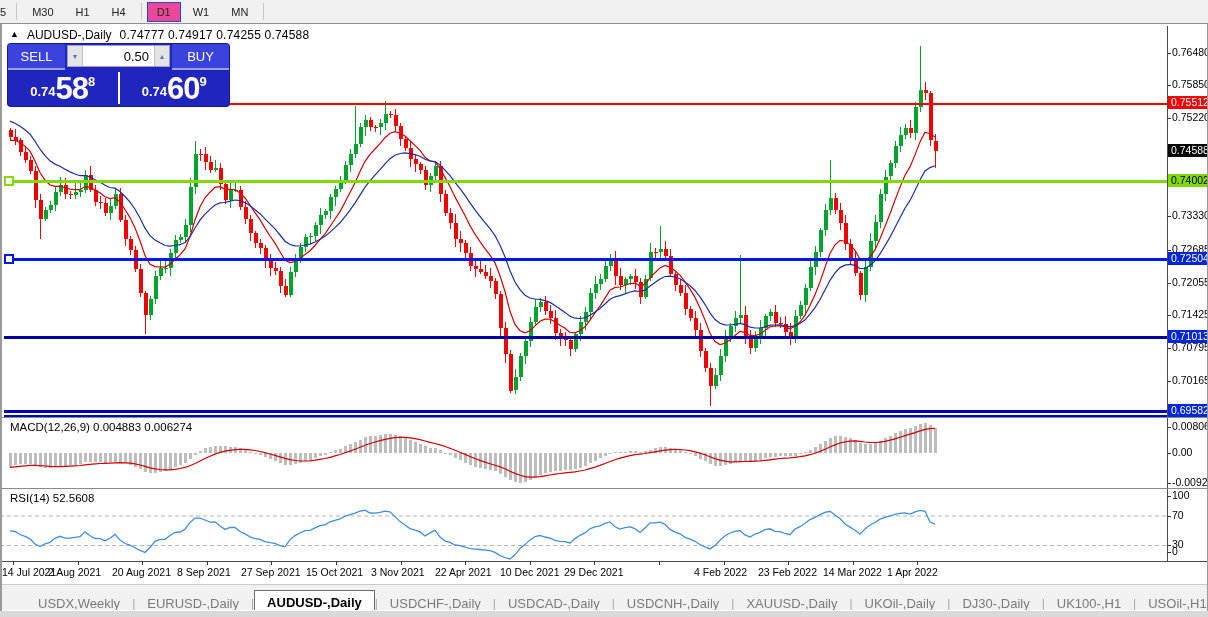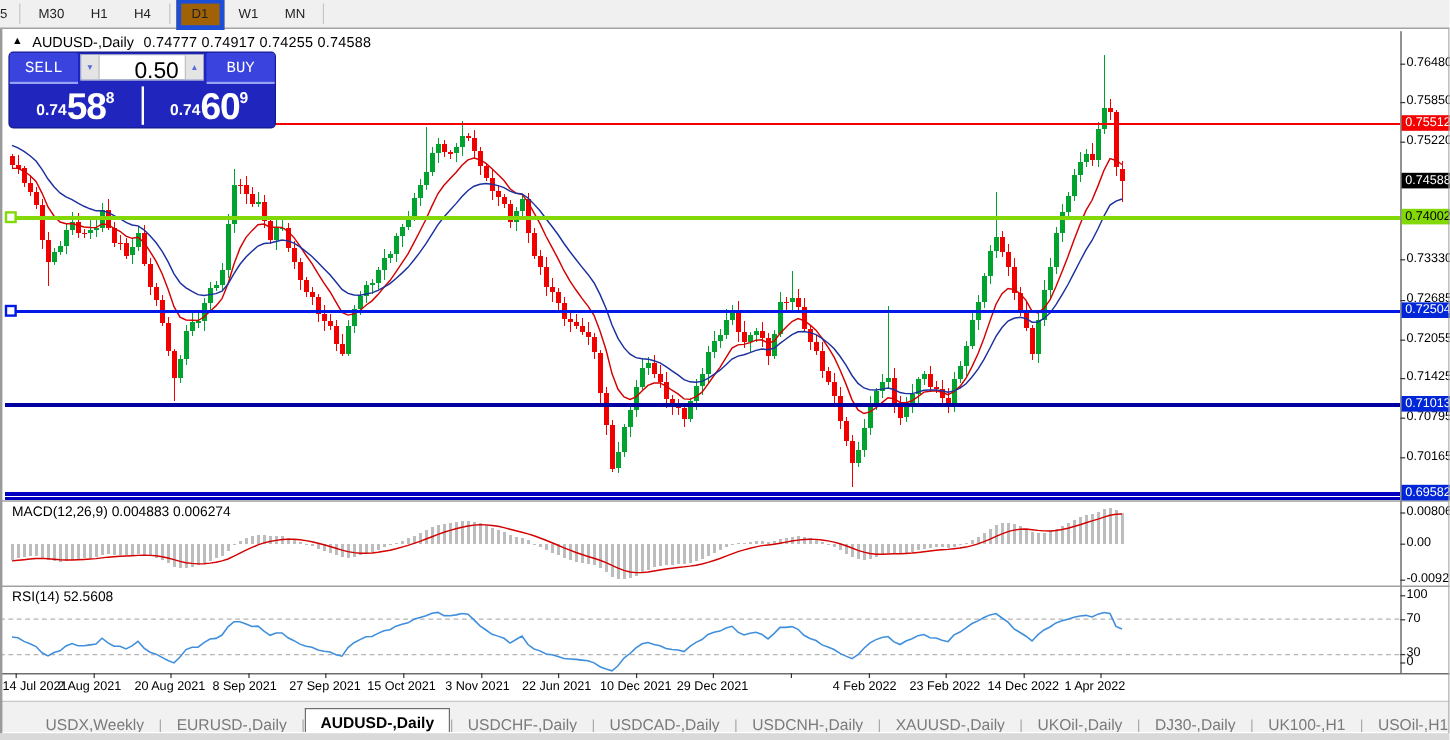--- a/index.html
+++ b/index.html
@@ -7,39 +7,39 @@
        font-family:"Liberation Sans",sans-serif;position:relative}
   #app{position:absolute;inset:0}
   #chart-svg{position:absolute;left:0;top:0;z-index:1}
 
   
   #toolbar{position:absolute;left:0;top:0;width:1208px;height:24px;background:#f0f0f0;
            border-bottom:1px solid #8f8f8f;display:flex;align-items:center;z-index:6;box-sizing:border-box}
   .tf{font-size:11px;color:#222;padding:3px 9px;margin:0 1px;border:1px solid transparent;cursor:default;
       background:transparent;font-family:"Liberation Sans",sans-serif}
   .tf.partial{padding:3px 4px 3px 1px;margin-left:-2px}
-  .tf.active{background:#a16207;border:4px solid #1d4ed8}
+  .tf.active{background:#ec4899;border:1px solid #1d4ed8}
   .tfsep{width:1px;height:17px;background:#c6c6c6;margin:0 4px}
 
   
   #title{position:absolute;left:10px;top:28px;z-index:5;font-size:12px;color:#000;display:flex;gap:8px;align-items:center}
   #title .arr{font-size:9px;position:relative;top:-1px}
   #title .ohlc{letter-spacing:.2px}
 
   
   #tradepanel{position:absolute;left:8px;top:44px;width:221px;height:62px;background:#1f25bd;
               border-radius:3px;z-index:6;box-shadow:0 0 0 1px #161a8e}
   .tp-top{display:flex;height:26px;align-items:stretch}
   .tp-btn{width:57px;background:#3a43de;color:#fff;border:none;font-size:13px;
-          border-bottom:2px solid #96a2f3;cursor:pointer;font-family:Liberation Mono, monospace;border-radius:2px 2px 0 0}
+          border-bottom:2px solid #96a2f3;cursor:pointer;font-family:Liberation Sans, sans-serif;border-radius:2px 2px 0 0}
   .tp-spin{flex:1;display:flex;margin:1px 2px 3px 2px;border:1px solid #9aa0c8;background:#fff}
   .sp-btn{width:15px;background:#e4e4e4;border:none;border-right:1px solid #c0c0c0;color:#5a6ed8;
           font-size:7px;cursor:pointer;padding:0}
   .sp-btn.up{border-right:none;border-left:1px solid #c0c0c0}
-  .sp-val{flex:1;font-size:19px;color:#000;text-align:right;padding:3px 5px 0 0}
+  .sp-val{flex:1;font-size:13px;color:#000;text-align:right;padding:3px 5px 0 0}
   .tp-prices{display:flex;height:36px;color:#fff;align-items:center}
   .tp-price{flex:1;display:flex;justify-content:center;align-items:flex-start;padding-top:1px;cursor:pointer}
   .tp-price .small{font-size:13px;font-weight:bold;align-self:flex-end;padding-bottom:5px}
   .tp-price .big{font-size:31px;font-weight:bold;line-height:30px;letter-spacing:-1px}
   .tp-price .sup{font-size:13px;font-weight:bold;position:relative;top:0px}
   .tp-div{width:2px;height:32px;background:#fff}
 
   
   .indlabel{position:absolute;left:10px;font-size:11.5px;color:#000;z-index:4;white-space:nowrap}
 
@@ -752,33 +752,33 @@
       <div class="dlabel" style="left: 112px;">20 Aug 2021</div>
       <div class="dtick" style="left: 207px;"></div>
       <div class="dlabel" style="left: 177px;">8 Sep 2021</div>
       <div class="dtick" style="left: 271px;"></div>
       <div class="dlabel" style="left: 241px;">27 Sep 2021</div>
       <div class="dtick" style="left: 336px;"></div>
       <div class="dlabel" style="left: 306px;">15 Oct 2021</div>
       <div class="dtick" style="left: 401px;"></div>
       <div class="dlabel" style="left: 371px;">3 Nov 2021</div>
       <div class="dtick" style="left: 465px;"></div>
-      <div class="dlabel" style="left: 435px;">22 Jun 2021</div>
+      <div class="dlabel" style="left: 435px;">22 Apr 2021</div>
       <div class="dtick" style="left: 530px;"></div>
       <div class="dlabel" style="left: 500px;">10 Dec 2021</div>
       <div class="dtick" style="left: 594px;"></div>
       <div class="dlabel" style="left: 564px;">29 Dec 2021</div>
       <div class="dtick" style="left: 659px;"></div>
       <div class="dlabel" style="left: 659px; margin-top: 48px;">17 Jan 2022</div>
       <div class="dtick" style="left: 724px;"></div>
       <div class="dlabel" style="left: 694px;">4 Feb 2022</div>
       <div class="dtick" style="left: 788px;"></div>
       <div class="dlabel" style="left: 758px;">23 Feb 2022</div>
       <div class="dtick" style="left: 853px;"></div>
-      <div class="dlabel" style="left: 823px;">14 Dec 2022</div>
+      <div class="dlabel" style="left: 823px;">14 Mar 2022</div>
       <div class="dtick" style="left: 917px;"></div>
       <div class="dlabel" style="left: 887px; text-align: center;">1 Apr 2022</div>
     </div>
 
   <div class="vsep"></div>
   <div class="hsep" style="top:417px"></div>
   <div class="hsep" style="top:488px"></div>
   <div class="hsep" style="top:561px;background:#4a4a4a"></div>
   <div class="edge-l"></div>
   <div class="edge-r"></div>

